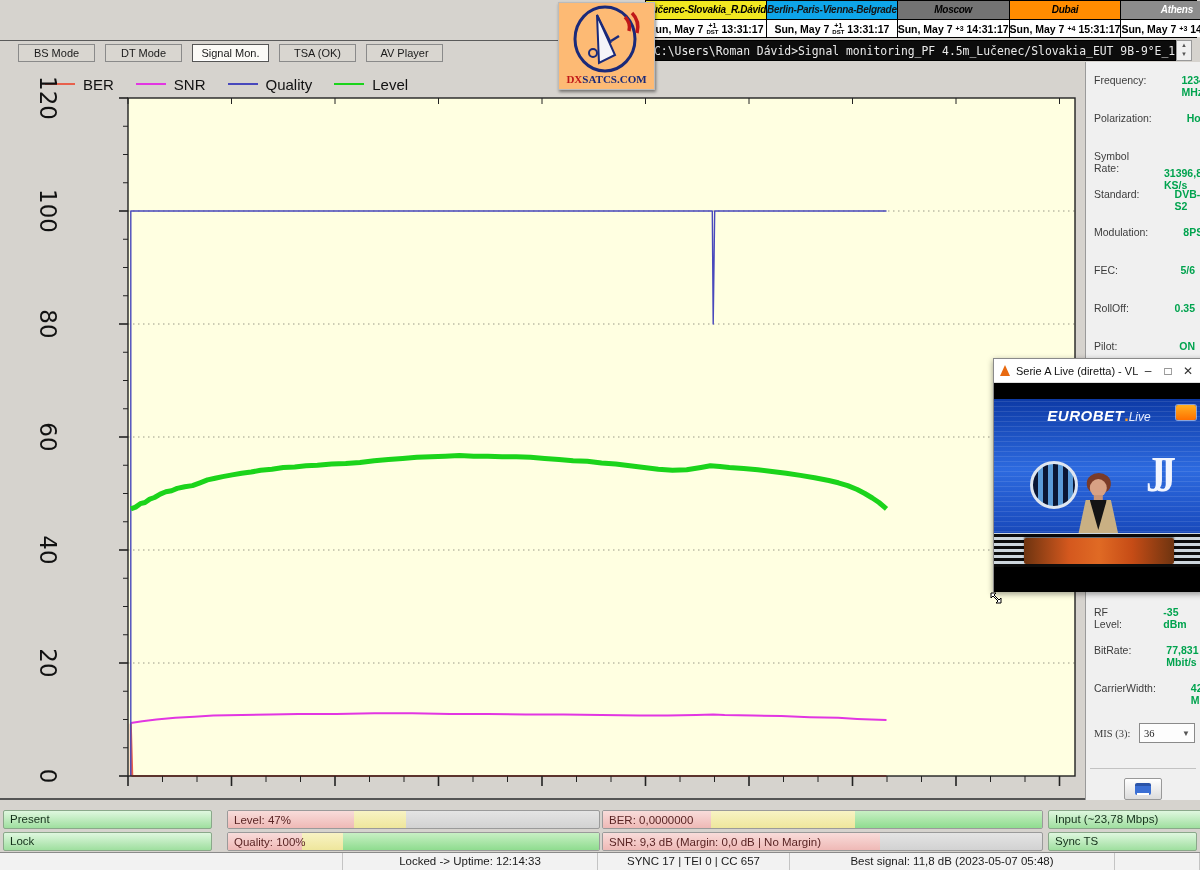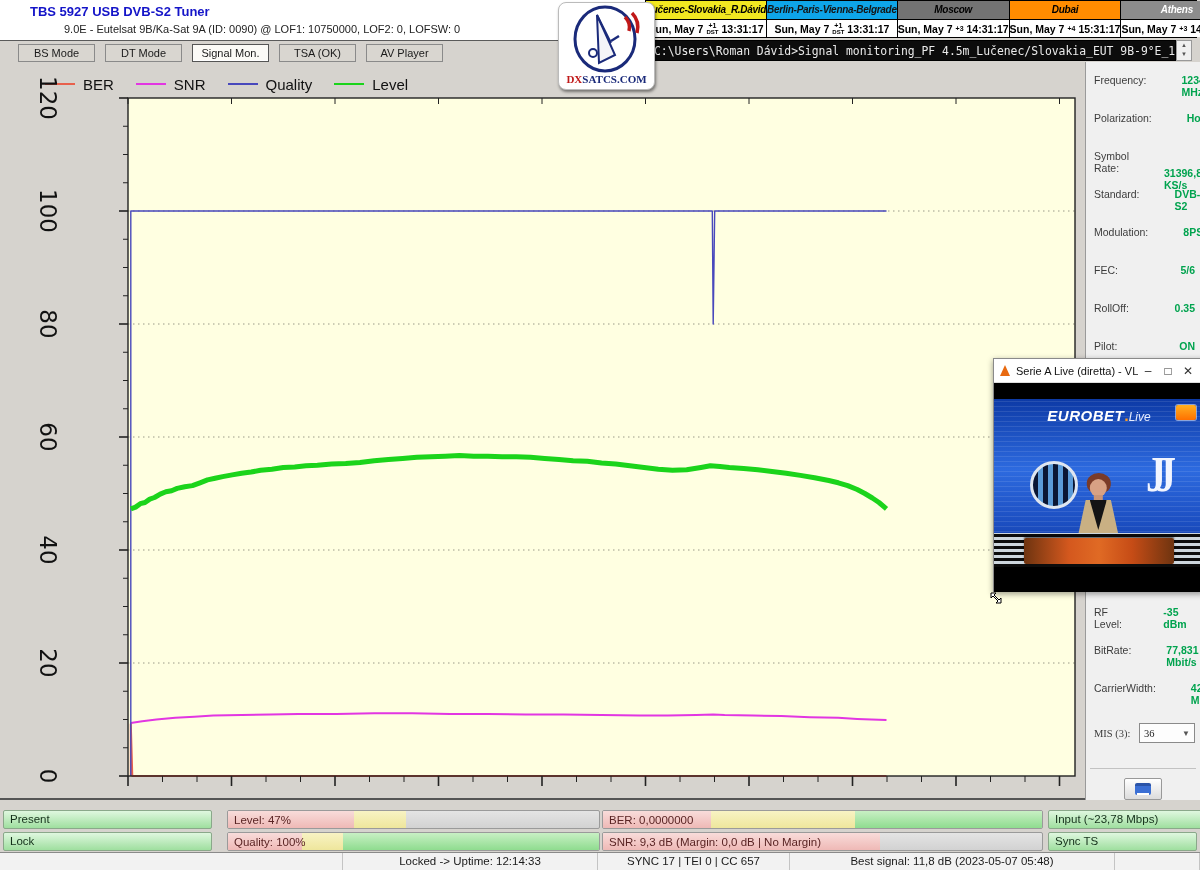--- a/index.html
+++ b/index.html
@@ -31,22 +31,22 @@
   .clock-col:last-child { border-right:none; }
   .clock-head { height:19px; font-size:10px; font-weight:bold; font-style:italic; text-align:center;
                 line-height:18px; border-bottom:1px solid #000; white-space:nowrap; overflow:hidden; letter-spacing:-0.3px; }
   .clock-time { height:17px; background:#fff; color:#000; font-size:10.5px; font-weight:bold;
                 display:flex; align-items:center; justify-content:center; white-space:nowrap; }
   .tzblock { display:inline-flex; flex-direction:column; align-items:center; margin:0 3px; line-height:6px; }
   .tzblock .off { font-size:7px; font-weight:bold; }
   .tzblock .dst { font-size:6px; font-weight:bold; }
 
   
-  #logo-box { position:absolute; left:558px; top:2px; width:97px; height:88px; background:#ffffff;
-              border:1px solid #bbb; border-radius:8px; box-shadow:1px 2px 3px rgba(0,0,0,.45); z-index:30; text-align:center; }
+  #logo-box { position:absolute; left:558px; top:2px; width:97px; height:88px; background:#fdba74;
+              border:1px solid #bbb; border-radius:0; box-shadow:1px 2px 3px rgba(0,0,0,.45); z-index:30; text-align:center; }
   #logo-text { position:absolute; left:0; right:0; bottom:4px; font-size:11px; font-weight:bold; font-family:"Liberation Serif", serif; }
   #logo-text .dx { color:#c01818; } #logo-text .rest { color:#1a2a7a; }
 
   
   #chart-panel { position:absolute; left:0; top:62px; width:1085px; height:738px; background:#d6d3ce;
                  border-bottom:2px solid #555; }
   #chart-svg { position:absolute; left:0; top:0; }
   #legend { position:absolute; left:45px; top:10px; height:24px; display:flex; align-items:center; }
   .leg-item { display:flex; align-items:center; margin-right:22px; }
   .leg-line { width:30px; height:2px; margin-right:8px; }
@@ -124,24 +124,20 @@
   #statusbar { position:absolute; left:0; top:852px; width:1200px; height:18px; background:#f2f2f2;
                border-top:1px solid #8a8a8a; display:flex; }
   .sb-sec { border-right:1px solid #c4c4c4; font-size:11.5px; color:#1a1a1a; text-align:center; line-height:17px;
             white-space:nowrap; overflow:hidden; }
 </style>
 </head>
 <body>
 
 <div id="stage">
 
-  <div id="app-header">
-    <div id="app-title">TBS 5927 USB DVB-S2 Tuner</div>
-    <div id="app-subtitle">9.0E - Eutelsat 9B/Ka-Sat 9A (ID: 0090) @ LOF1: 10750000, LOF2: 0, LOFSW: 0</div>
-  </div>
 
   <div id="tabs-row">
       <div class="tab" style="left: 18px;">BS Mode</div>
       <div class="tab" style="left: 105px;">DT Mode</div>
       <div class="tab active" style="left: 192px;">Signal Mon.</div>
       <div class="tab" style="left: 279px;">TSA (OK)</div>
       <div class="tab" style="left: 366px;">AV Player</div>
     </div>
 
   <div id="console-bar">C:\Users\Roman Dávid&gt;Signal monitoring_PF 4.5m_Lučenec/Slovakia_EUT 9B-9°E_12 341 V Multistream_7.5.2023+</div>

